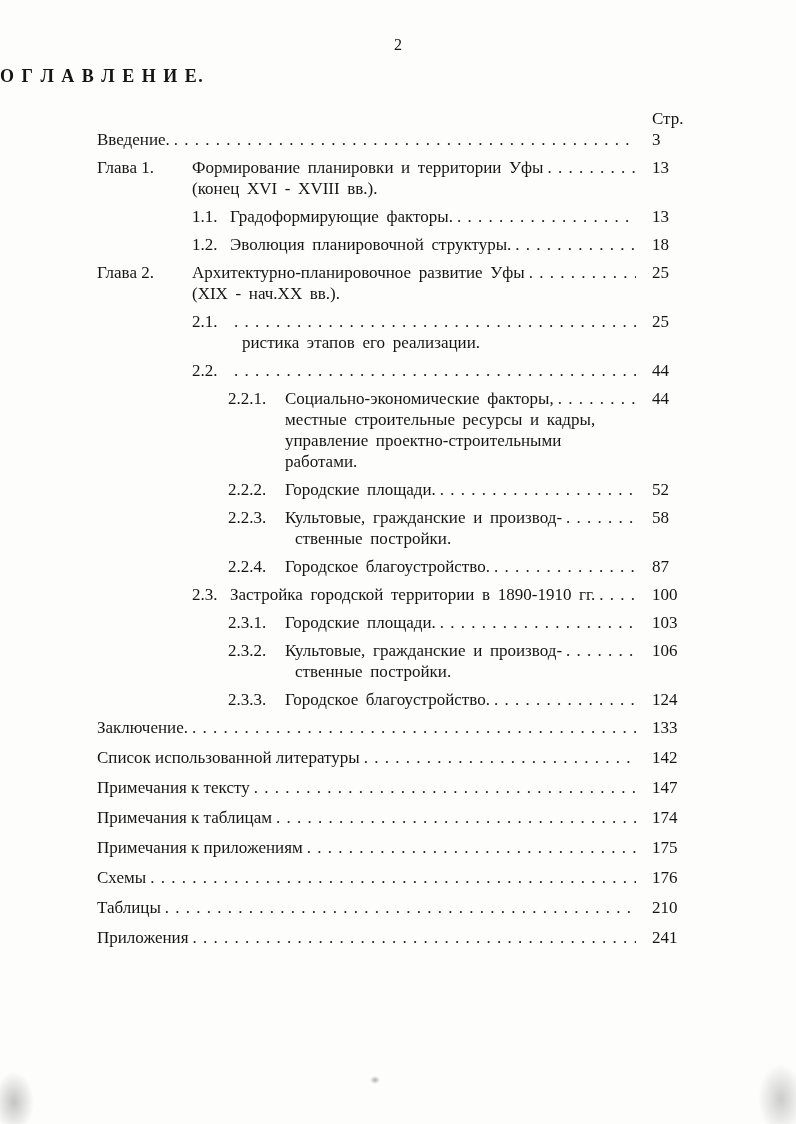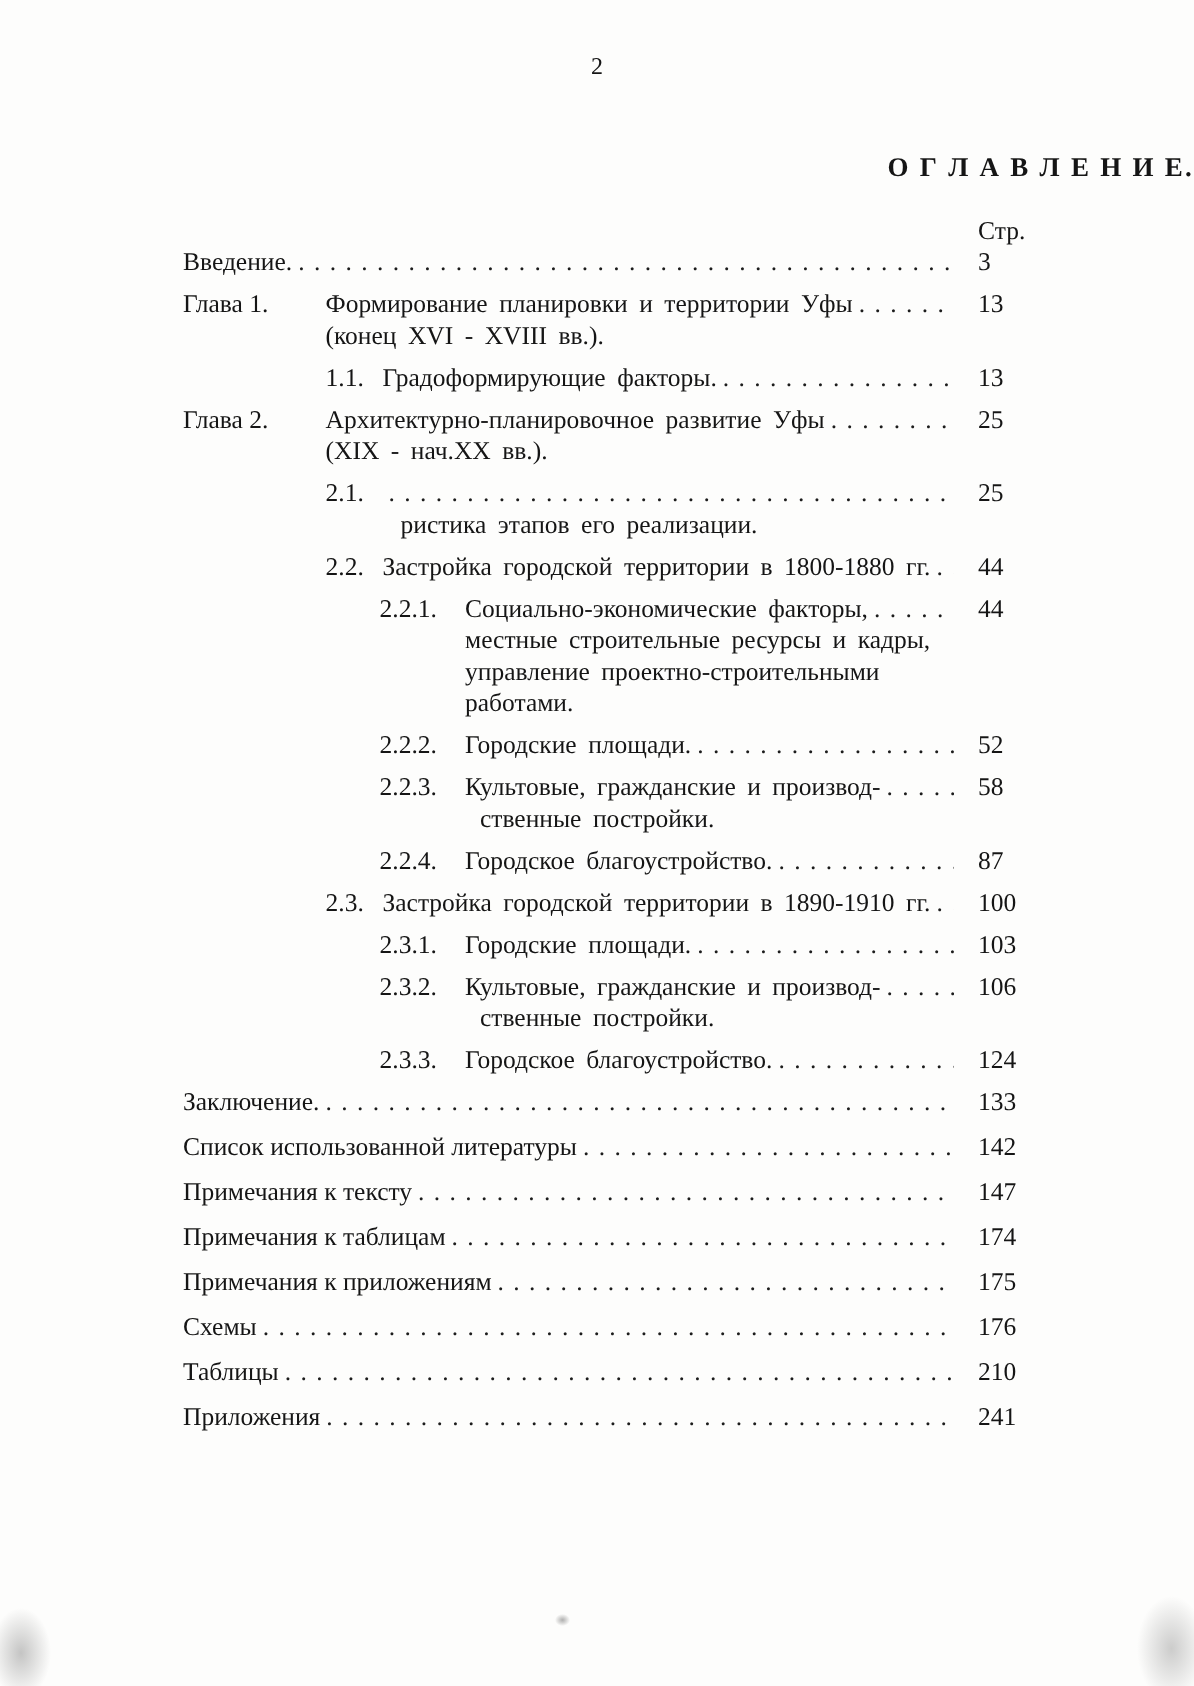--- a/index.html
+++ b/index.html
@@ -14,39 +14,39 @@
   .scan-smudge{position:absolute;pointer-events:none;}
   .smudge-bl{left:-6px;bottom:-8px;width:40px;height:60px;
     background:radial-gradient(closest-side,rgba(90,90,90,.35),rgba(90,90,90,0));}
   .smudge-br{right:-8px;bottom:-10px;width:46px;height:70px;
     background:radial-gradient(closest-side,rgba(90,90,90,.30),rgba(90,90,90,0));}
   .smudge-bc{left:370px;bottom:40px;width:10px;height:8px;
     background:radial-gradient(closest-side,rgba(80,80,80,.45),rgba(80,80,80,0));}
 
   .page-num{ text-align:center;padding-top:34px;font-size:16px; }
   .doc-title{
-    text-align:right;margin-top:46px;
+    text-align:left;margin-top:11px;
     font-weight:bold;font-size:18px;letter-spacing:1.5px;
   }
   .content{ margin:21px 100px 0 97px; }
 
   .line{ display:flex;align-items:baseline;justify-content:flex-end; }
   .line .text{ flex:0 1 auto;white-space:nowrap; }
   .line .dots{ flex:1 1 auto;overflow:hidden;white-space:nowrap;margin:0 4px;min-width:6px; }
   .line .dots::after{
     content:". . . . . . . . . . . . . . . . . . . . . . . . . . . . . . . . . . . . . . . . . . . . . . . . . . . . . . . . . . . . . . . . . . . . . .";
     letter-spacing:1px;color:#1c1c1c;
   }
   .line .page{ flex:0 0 44px;padding-left:12px;box-sizing:content-box;width:32px; }
   .line .label{ flex:0 0 auto;display:inline-block; }
 
   .str-row{ margin-bottom:0; }
   .str-row .dots{ visibility:hidden; }
 
-  .entry{ margin-bottom:7px;margin-left:25px; }
+  .entry{ margin-bottom:7px; }
   .entry .line.cont{ display:block; }
 
   .entry.chapter{ margin-top:6px; }
   .entry.chapter .label{ width:95px; }
   .entry.chapter .line.cont{ padding-left:95px; }
 
   .entry.l1{ padding-left:95px; }
   .entry.l1 .label{ width:38px; }
   .entry.l1 .line.cont{ padding-left:38px; }
 
@@ -88,41 +88,48 @@
         <div class="line cont"><span class="text">(конец XVI - XVIII вв.).</span></div>
       </div>
       <div class="entry l1">
         <div class="line first">
           <span class="label">1.1.</span>
           <span class="text">Градоформирующие факторы.</span>
           <span class="dots"></span>
           <span class="page">13</span>
         </div>
       </div>
+      <div class="entry l1">
+        <div class="line first">
+          <span class="label">1.2.</span>
+          <span class="text">Эволюция планировочной структуры.</span>
+          <span class="dots"></span>
+          <span class="page">18</span>
+        </div>
+      </div>
       <div class="entry chapter">
         <div class="line first">
           <span class="label">Глава 2.</span>
           <span class="text">Архитектурно-планировочное развитие Уфы</span>
           <span class="dots"></span>
           <span class="page">25</span>
         </div>
         <div class="line cont"><span class="text">(XIX - нач.XX вв.).</span></div>
       </div>
       <div class="entry l1">
         <div class="line first">
           <span class="label">2.1.</span>
           <span class="dots"></span>
           <span class="page">25</span>
         </div>
         <div class="line cont" style="text-indent: 12px;"><span class="text">ристика этапов его реализации.</span></div>
       </div>
       <div class="entry l1">
         <div class="line first">
           <span class="label">2.2.</span>
-          <span class="text">Застройка городской территории в 1800-1880 гг.</span>
           <span class="dots"></span>
           <span class="page">44</span>
         </div>
       </div>
       <div class="entry l2">
         <div class="line first">
           <span class="label">2.2.1.</span>
           <span class="text">Социально-экономические факторы,</span>
           <span class="dots"></span>
           <span class="page">44</span>

